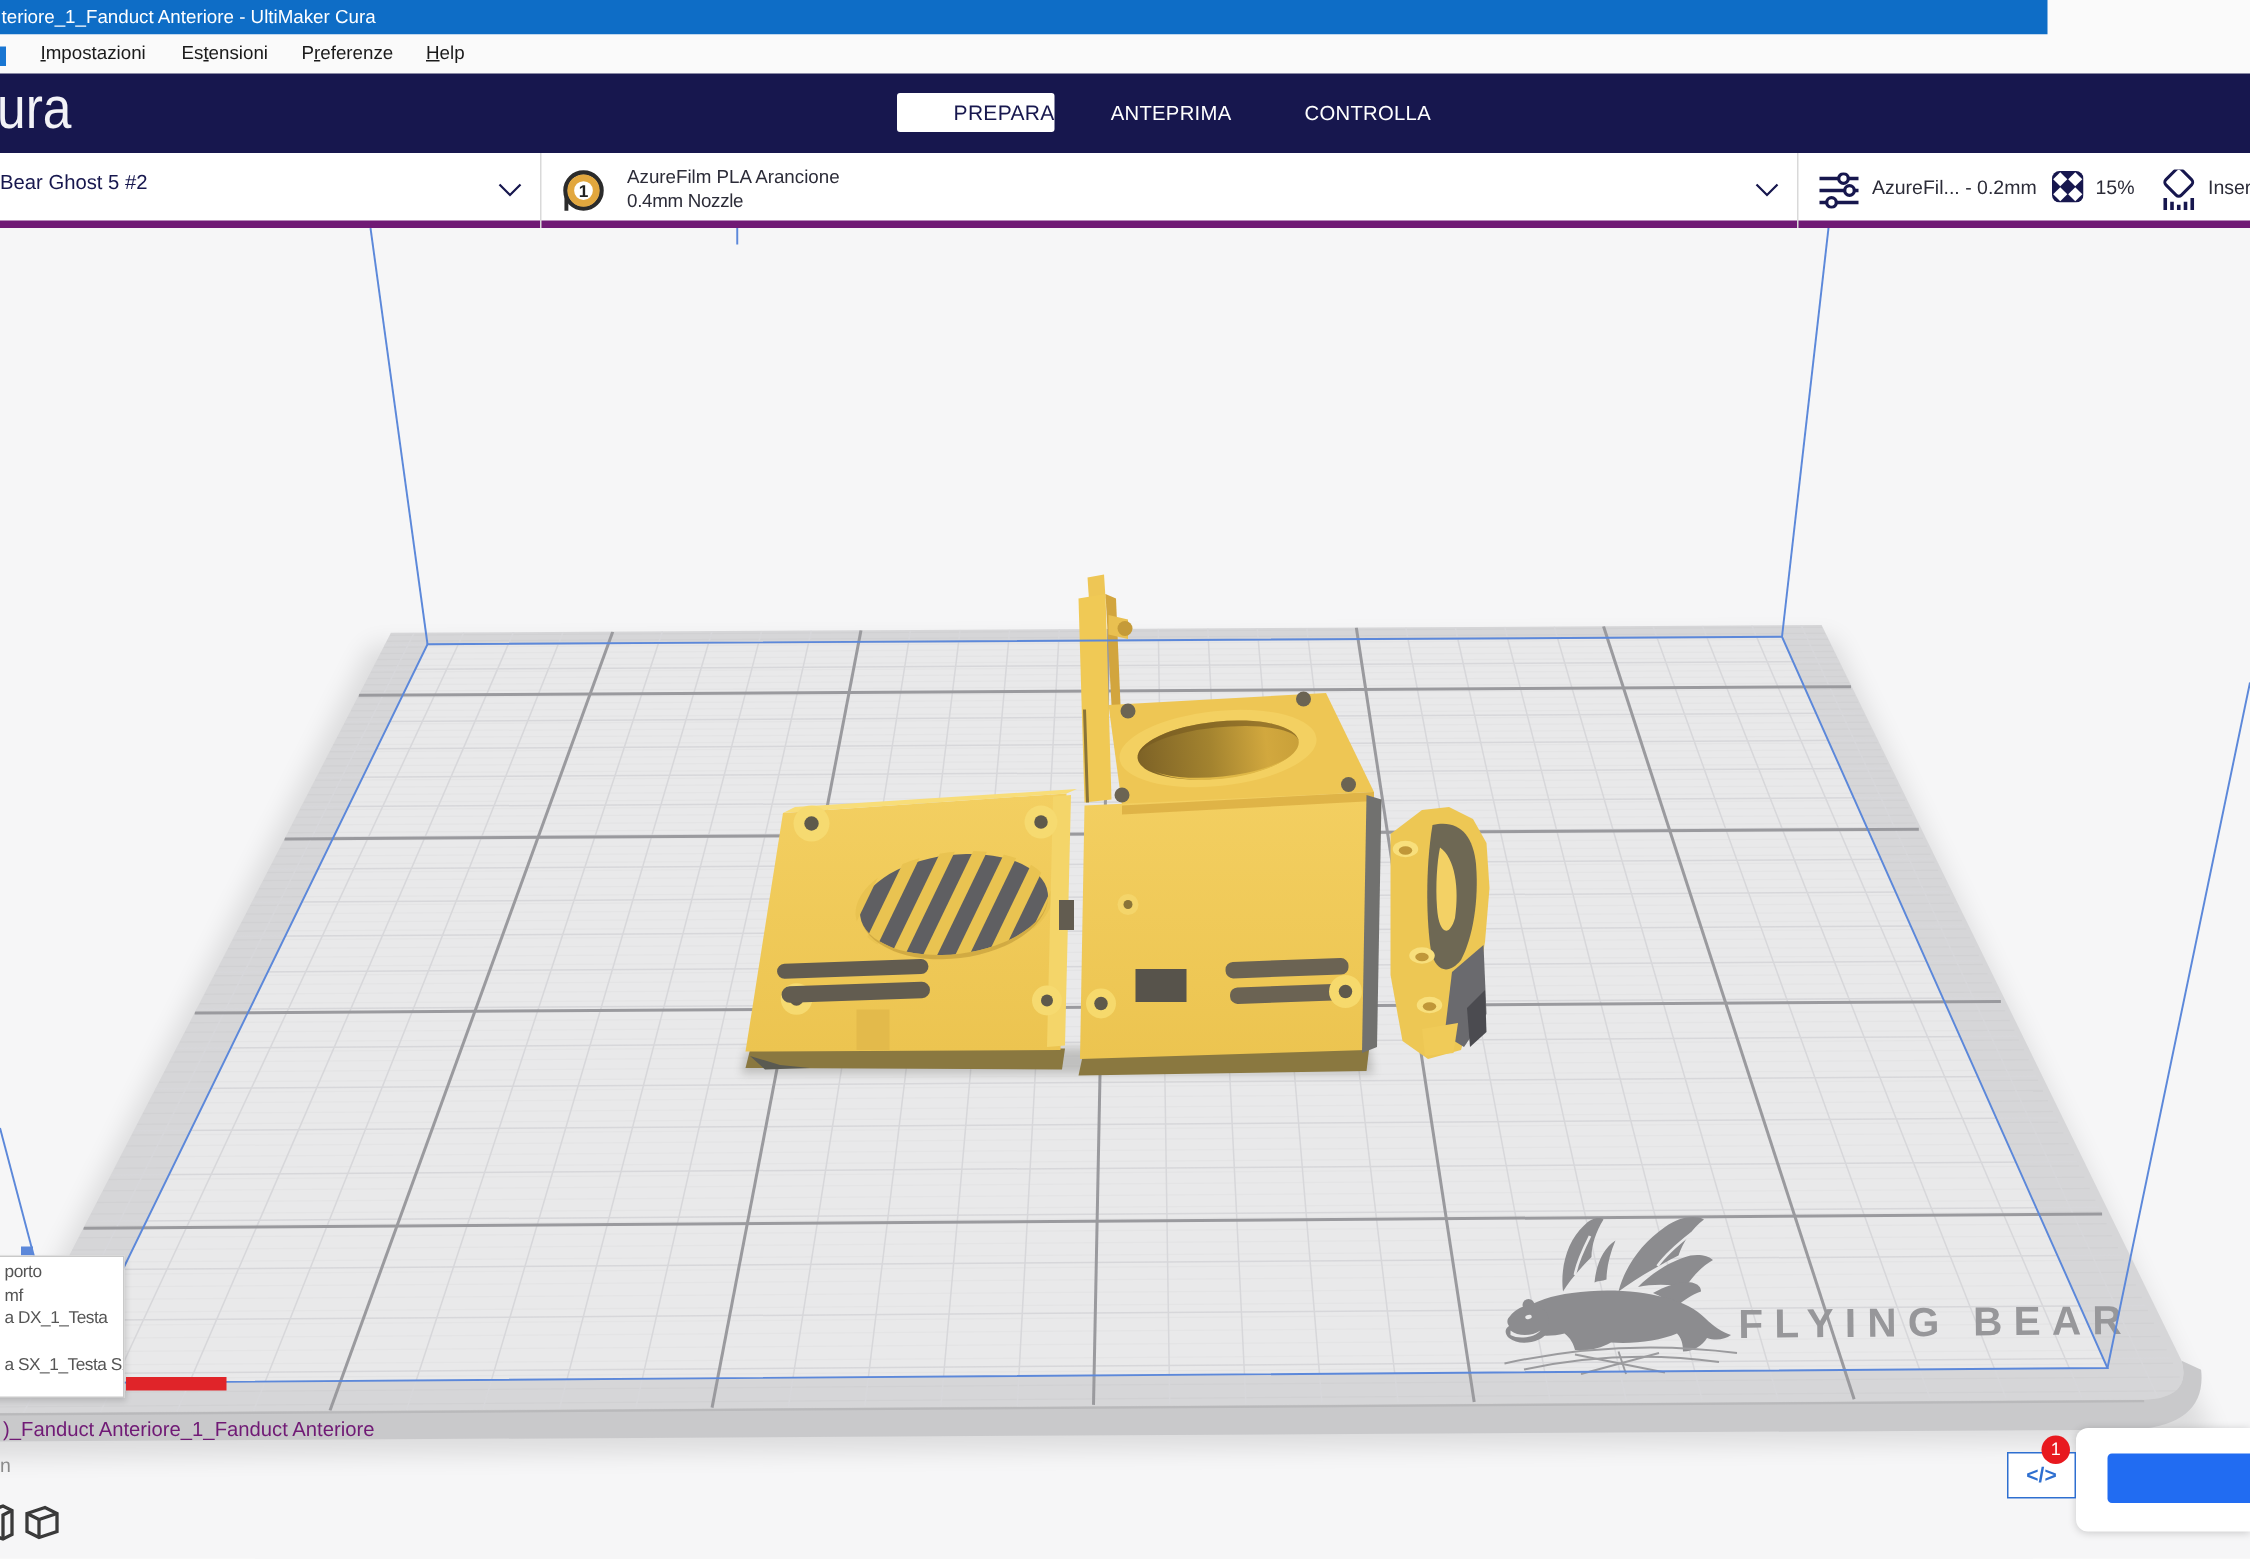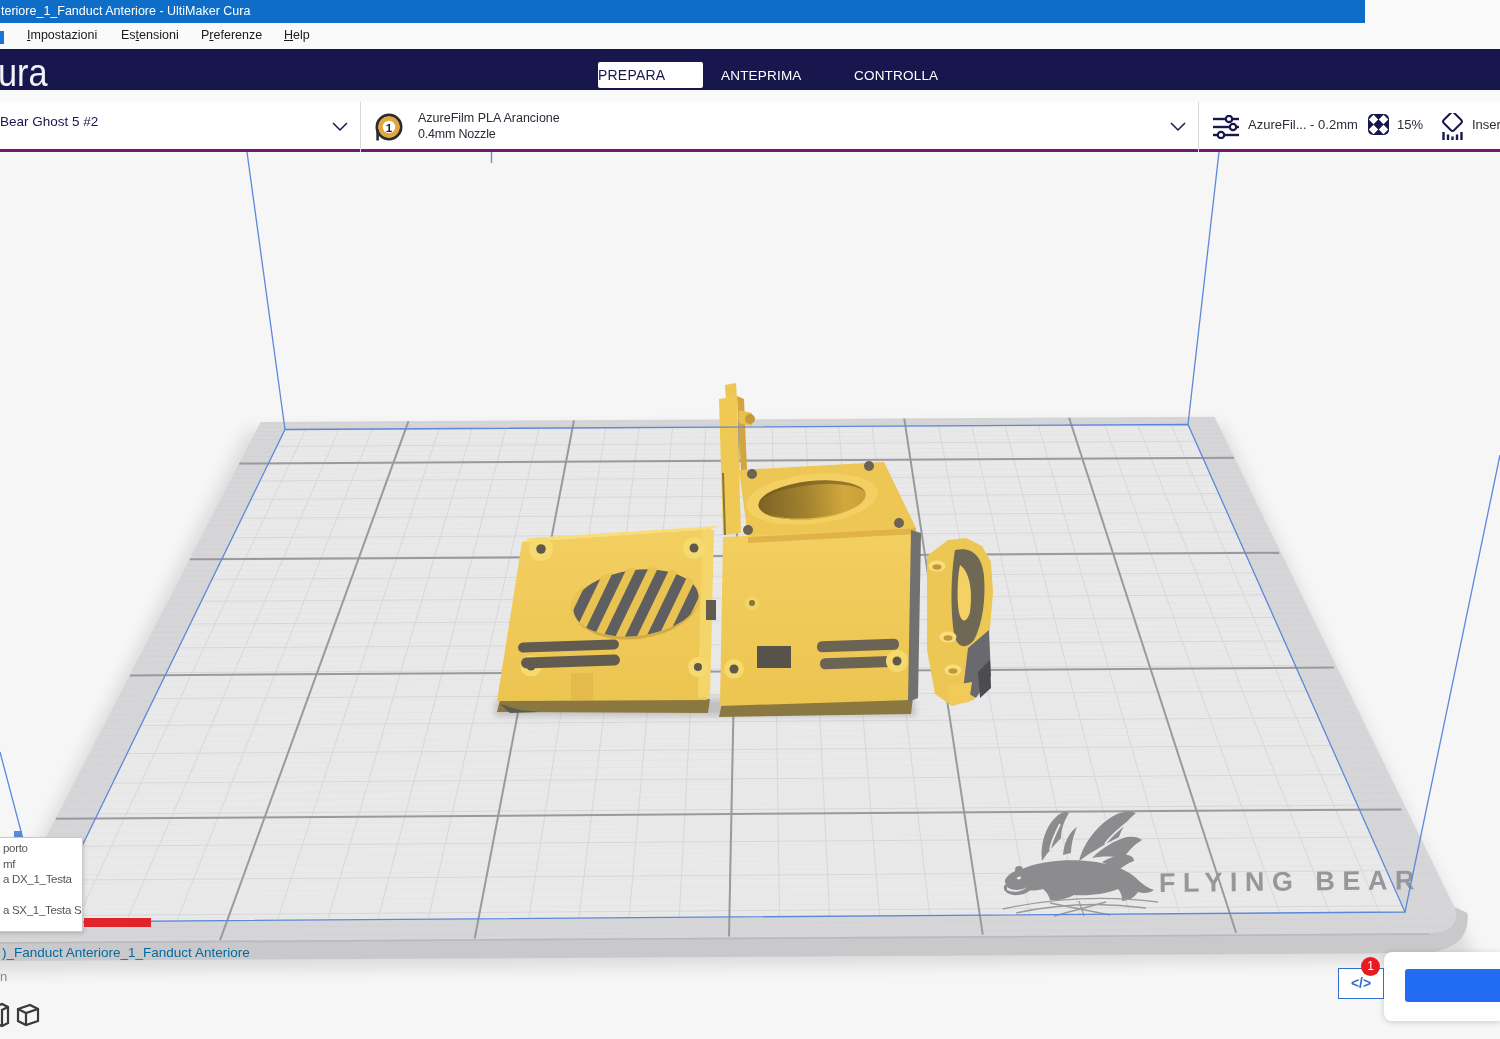--- a/index.html
+++ b/index.html
@@ -1,28 +1,28 @@
 <!DOCTYPE html>
 <html><head><meta charset="utf-8"><style>
 *{margin:0;padding:0;box-sizing:border-box}
 html,body{width:1500px;height:1039px;overflow:hidden;font-family:"Liberation Sans",sans-serif;position:relative;background:#fafafa}
 .abs{position:absolute}
 .titlebar{left:0;top:0;width:1365px;height:23px;background:#0e6dc6;color:#ffffff;font-size:12.5px;line-height:23px}
 .menubar{left:0;top:23px;width:1500px;height:40px;background:#fafafa;color:#1a1a1a;font-size:12.5px}
 .menubar span{position:absolute;top:5px}
-.header{left:0;top:49px;width:1500px;height:41px;background:#17174e}
+.header{left:0;top:49px;width:1500px;height:53px;background:#17174e}
 .logo{position:absolute;left:-2px;top:2px;font-size:39px;color:#f2f2f7;transform:scaleX(.88);transform-origin:0 0}
-.tab{position:absolute;top:14px;height:25px;line-height:25px;font-size:13.5px;color:#fff;text-align:left;letter-spacing:.2px}
+.tab{position:absolute;top:14px;height:25px;line-height:25px;font-size:13.5px;color:#fff;text-align:right;letter-spacing:.2px}
 .prepara{left:598px;top:13px;width:105px;height:26px;background:#fff;border-radius:2px;color:#17174e;line-height:26px;font-size:14px}
-.configbar{left:0;top:102px;width:1500px;height:50px;background:#fff;border-bottom:3px solid #701a75;color:#2c2c38}
+.configbar{left:0;top:102px;width:1500px;height:50px;background:#fff;border-bottom:5px solid #701a75;color:#2c2c38}
 .cdiv{position:absolute;top:0;width:1px;height:50px;background:#d9d9d9}
 .navy{color:#17174e}
 .tooltip{left:-14px;top:837px;width:97px;height:95px;background:#fff;border:1px solid #c9c9c9;box-shadow:1px 2px 4px rgba(0,0,0,0.15);font-size:11.5px;letter-spacing:-0.3px;color:#555;padding:3px 0 0 16px;line-height:15.5px;white-space:nowrap;overflow:hidden}
 .redbar{left:84px;top:918px;width:67px;height:9px;background:#e02429}
-.fname{left:2px;top:945px;font-size:13.5px;color:#0369a1}
+.fname{left:2px;top:945px;font-size:13.5px;color:#701a75}
 .nlab{left:0px;top:969px;font-size:13px;color:#8a8a8a}
 .panel{left:1384px;top:952px;width:116px;height:69px;background:#fff;border-radius:8px 0 0 8px;box-shadow:0 1px 6px rgba(0,0,0,0.18)}
 .bluebtn{left:1405px;top:969px;width:95px;height:33px;background:#216cf2;border-radius:3px 0 0 3px}
 .codebox{left:1338px;top:968px;width:46px;height:31px;background:#fff;border:1.6px solid #2e6fd0;color:#2e6fd0;font-size:14px;font-weight:bold;text-align:center;line-height:29px}
 .badge{left:1361px;top:957px;width:19px;height:19px;border-radius:50%;background:#e8191f;color:#fff;font-size:12px;text-align:center;line-height:19px}
 </style></head>
 <body>
 <svg width="1500" height="887" viewBox="0 152 1500 887" style="position:absolute;left:0;top:152px">
     <defs>
 <filter id="soft" x="-30%" y="-30%" width="160%" height="160%">

